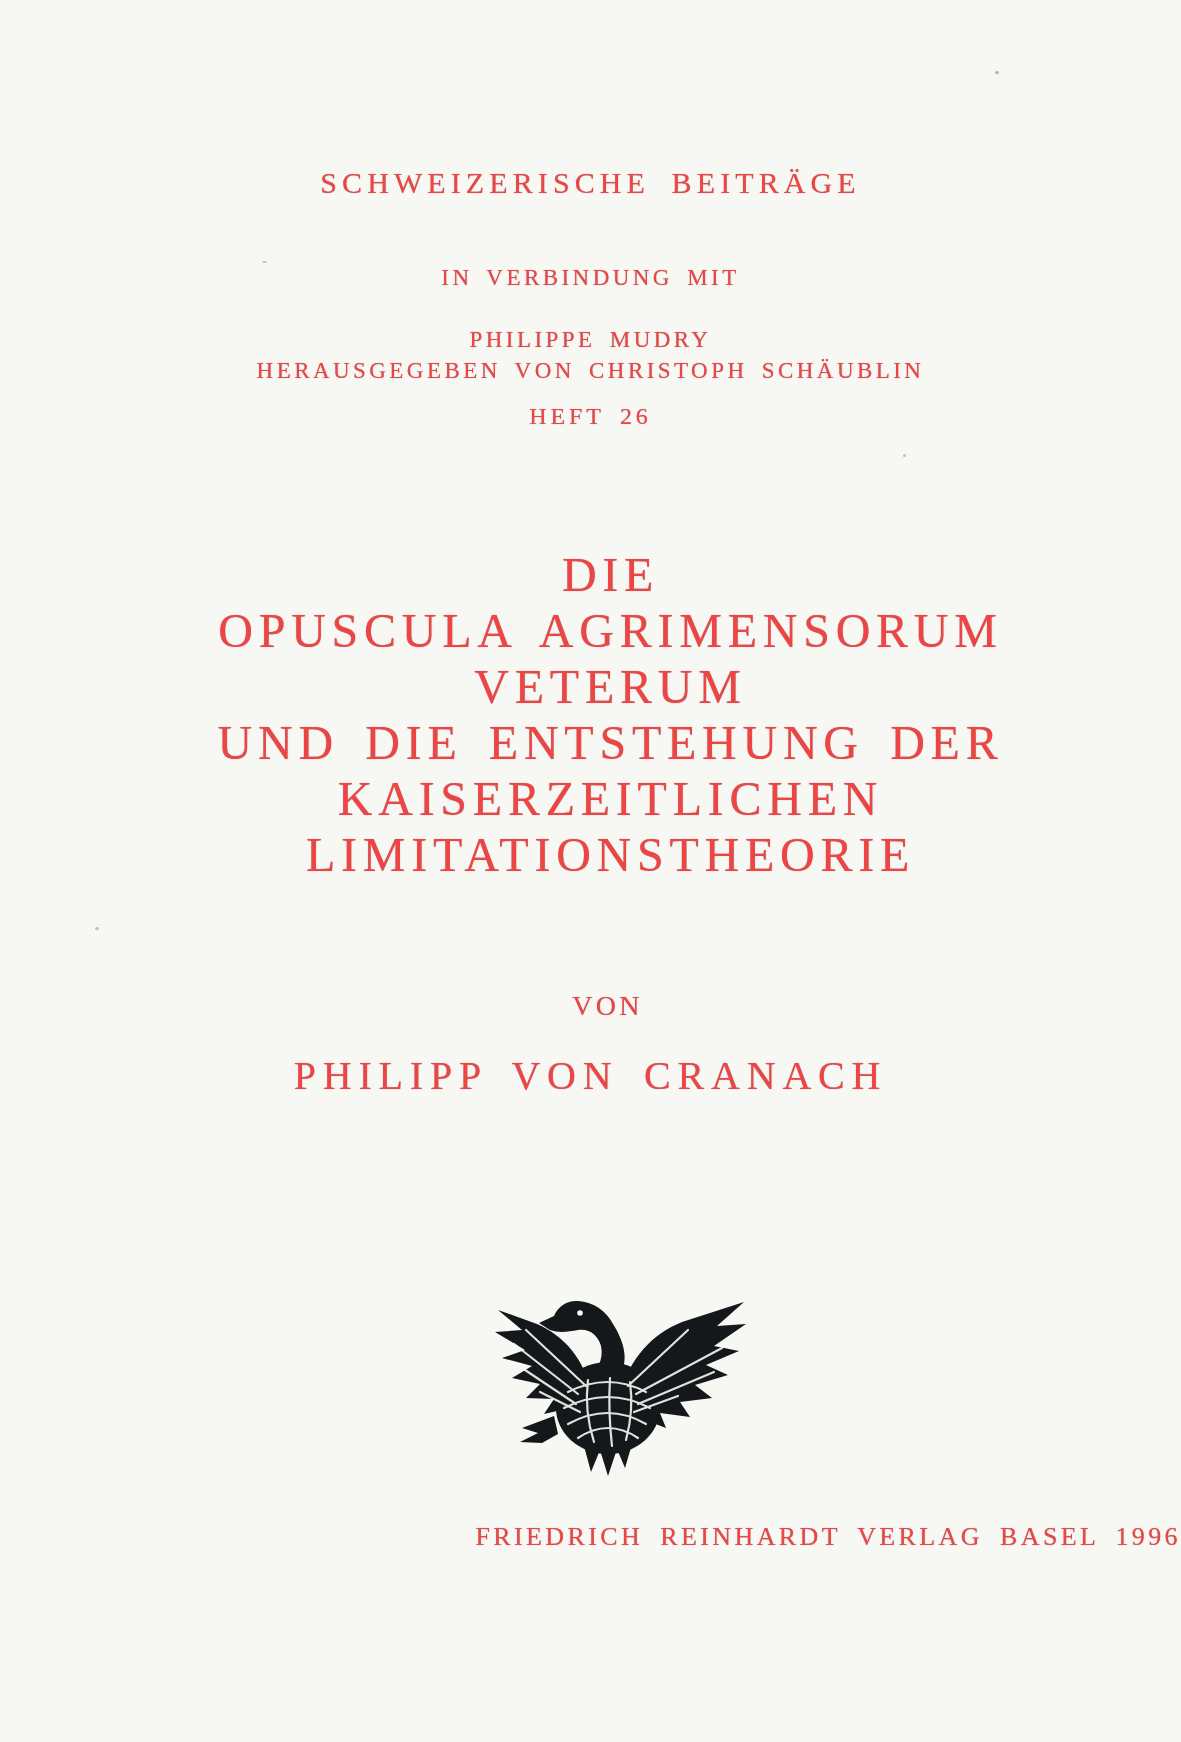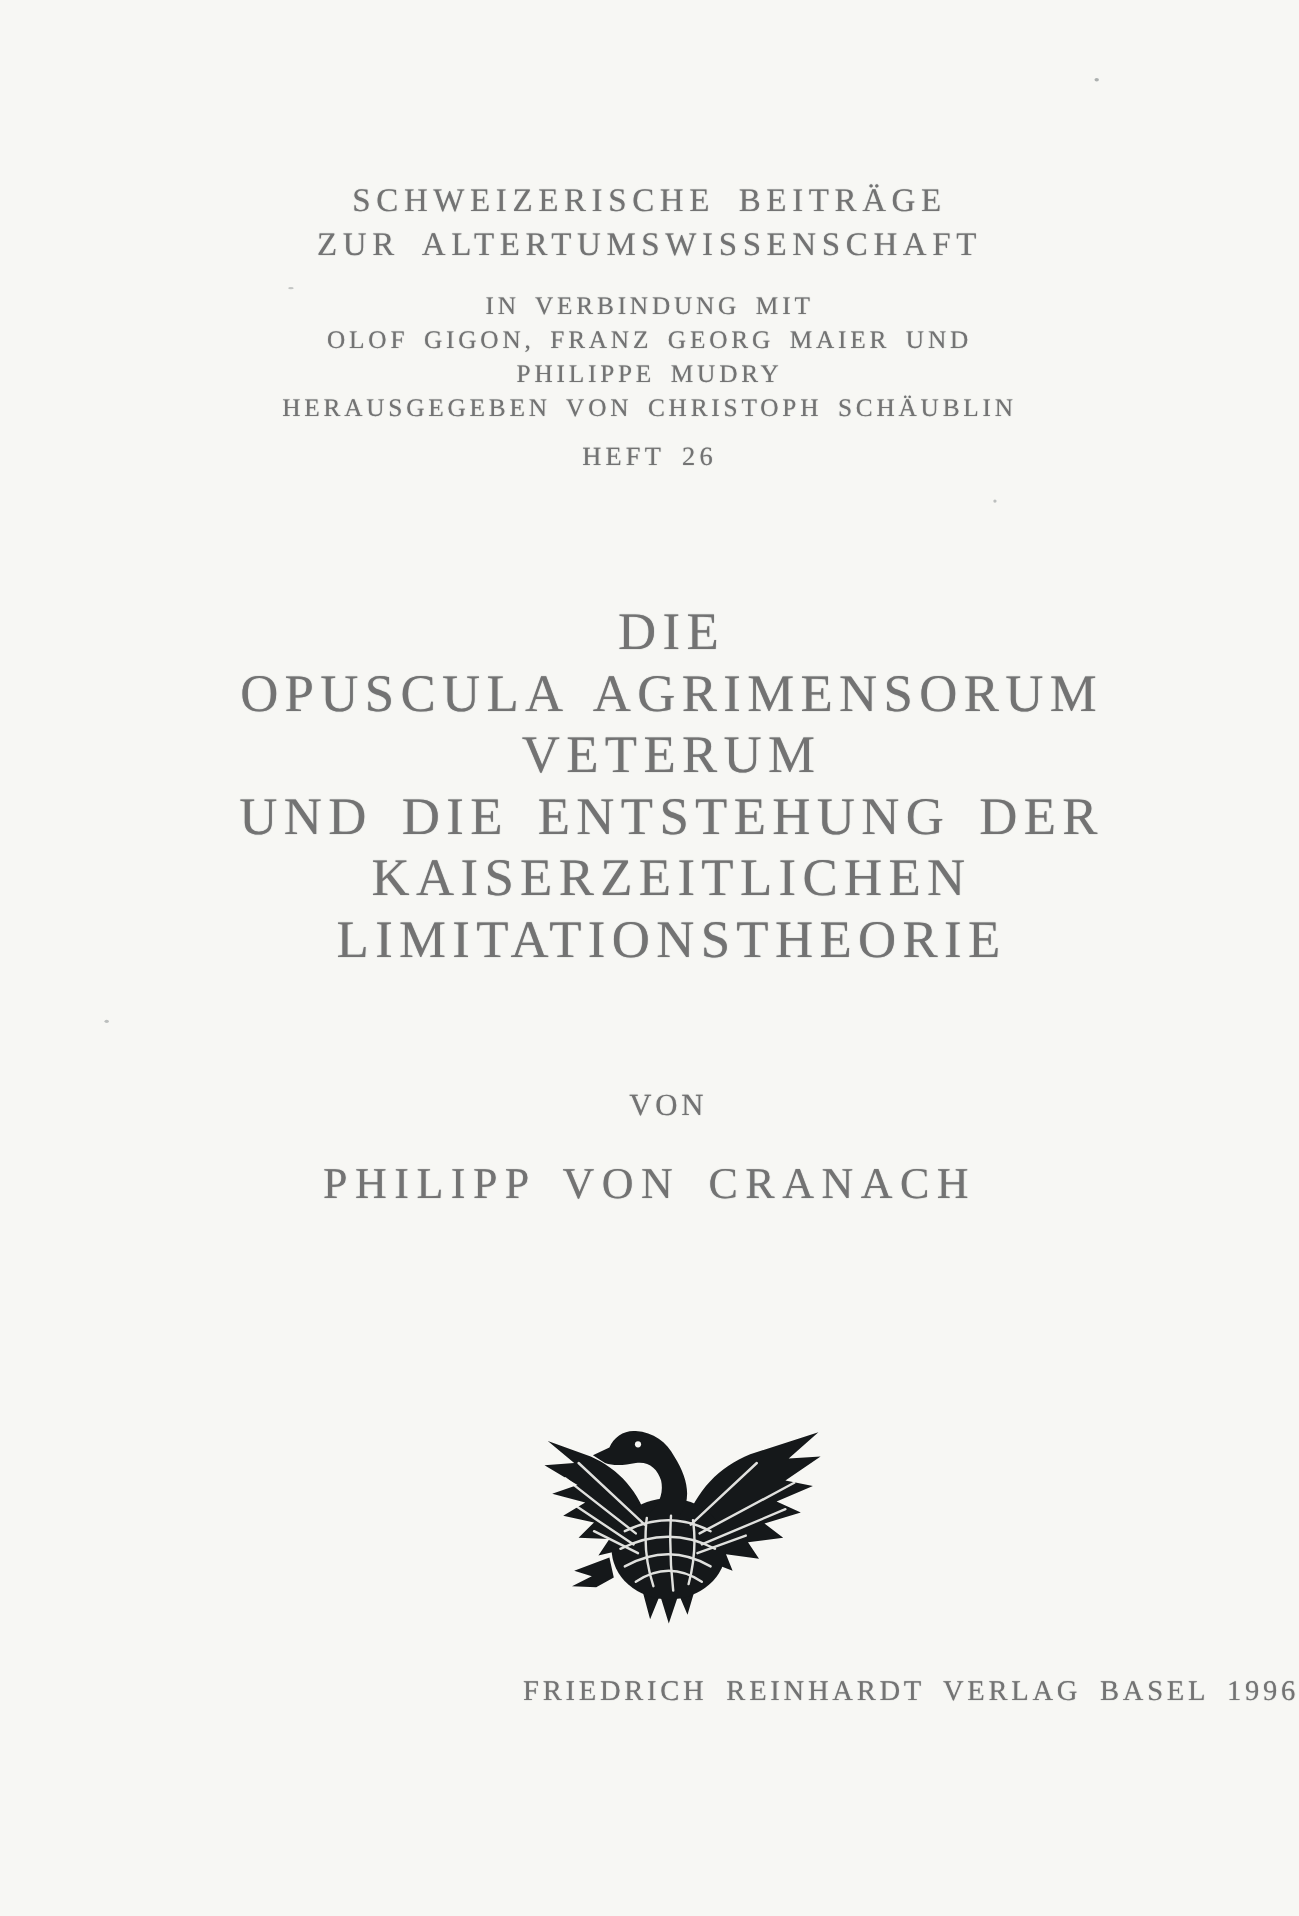--- a/index.html
+++ b/index.html
@@ -6,21 +6,21 @@
     margin: 0;
     padding: 0;
     background: #f7f7f4;
   }
   .page {
     position: relative;
     width: 1181px;
     height: 1570px;
     background: #f7f7f4;
     font-family: "Liberation Serif", serif;
-    color: #737373;
+    color: #ef4444;
     overflow: hidden;
   }
   .line {
     position: absolute;
     left: 0;
     width: 100%;
     text-align: center;
     text-shadow: 0 0 1px rgba(33,42,46,0.45);
     white-space: nowrap;
   }
@@ -92,24 +92,22 @@
   .speck.s2 { left: 903px; top: 454px; width: 3px; height: 3px; opacity: .8; }
   .speck.s3 { left: 95px;  top: 927px; width: 4px; height: 3px; opacity: .8; }
   .speck.s4 { left: 262px; top: 261px; width: 5px; height: 2px; opacity: .7; }
 </style>
 </head>
 <body>
 
 <div class="page">
 
   <div class="line series" style="top:163px">SCHWEIZERISCHE BEITRÄGE</div>
-  <div class="line series" style="top:203px">ZUR ALTERTUMSWISSENSCHAFT</div>
 
   <div class="line editors" style="top:262px">IN VERBINDUNG MIT</div>
-  <div class="line editors" style="top:293px">OLOF GIGON, FRANZ GEORG MAIER UND</div>
   <div class="line editors" style="top:324px">PHILIPPE MUDRY</div>
   <div class="line editors" style="top:355px">HERAUSGEGEBEN VON CHRISTOPH SCHÄUBLIN</div>
 
   <div class="line heft">HEFT 26</div>
 
   <div class="line maintitle" style="top:547px">DIE</div>
   <div class="line maintitle italic" style="top:603px">OPUSCULA AGRIMENSORUM</div>
   <div class="line maintitle italic" style="top:659px">VETERUM</div>
   <div class="line maintitle" style="top:715px">UND DIE ENTSTEHUNG DER</div>
   <div class="line maintitle" style="top:771px">KAISERZEITLICHEN</div>

